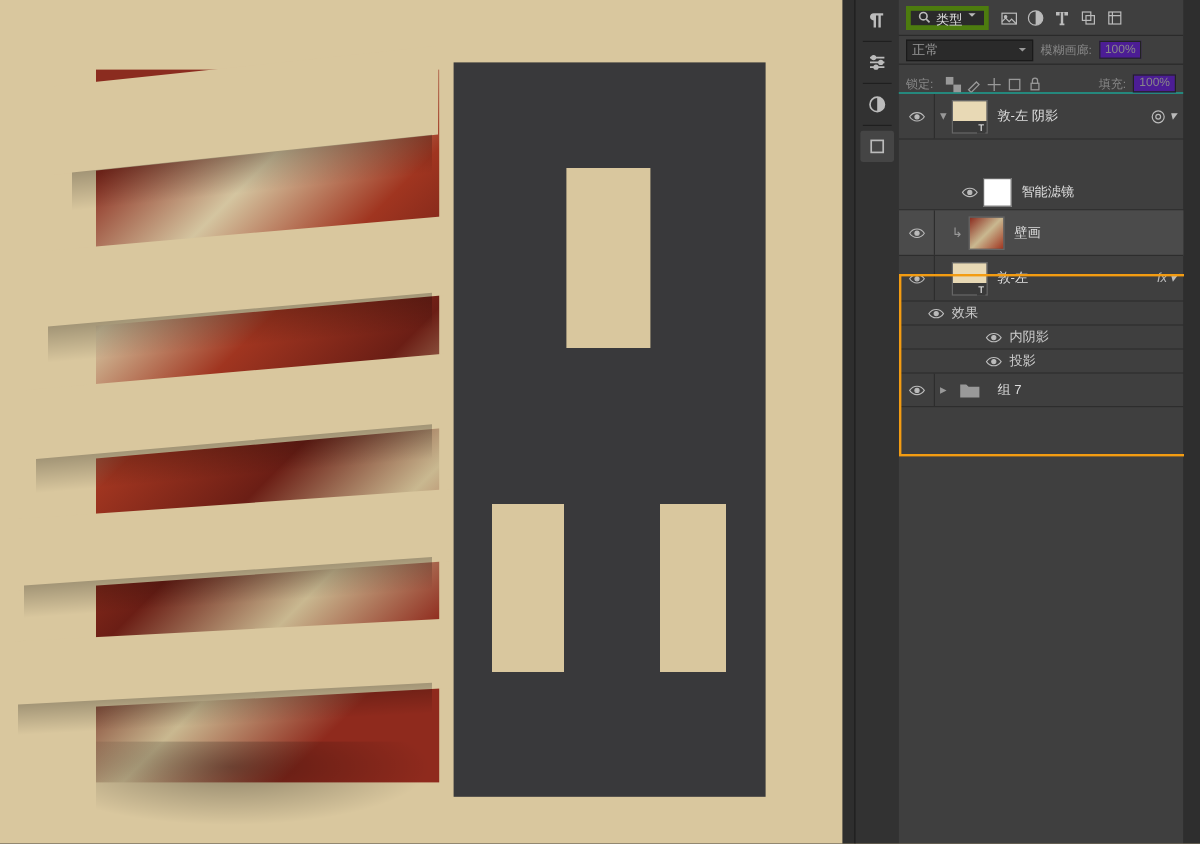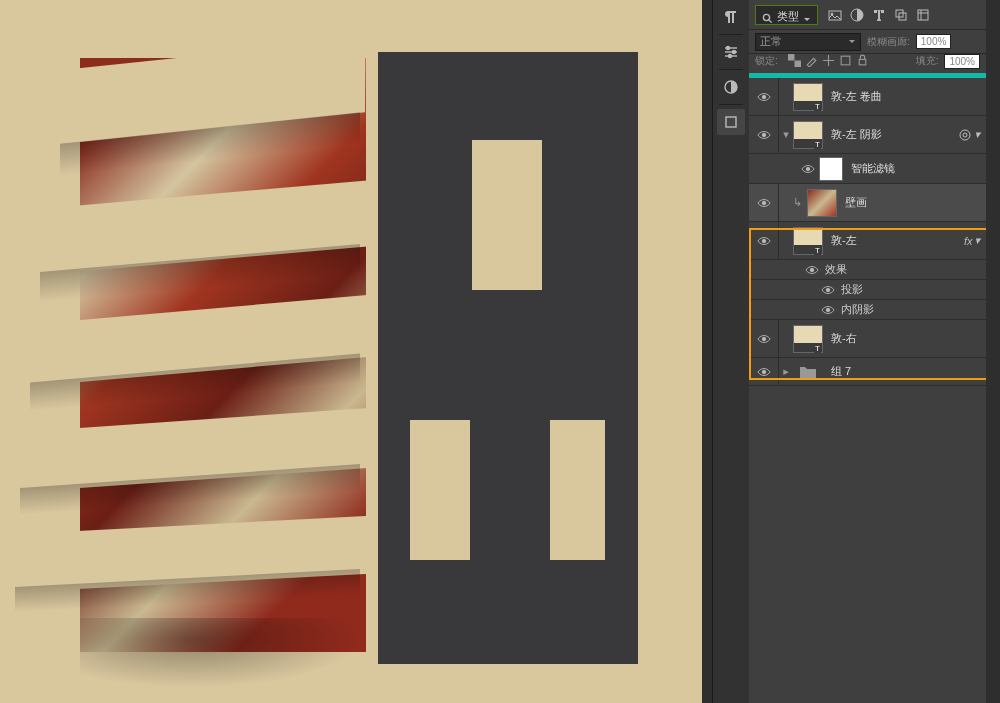--- a/index.html
+++ b/index.html
@@ -9,49 +9,49 @@
 .char-img { position: absolute; background: linear-gradient(135deg, #8b2c1f 10%, #d4c5a0 25%, #a03520 40%, #6b1e15 55%, #c9b890 70%, #8f2a1d 85%); }
 .shadow-strip { position: absolute; background: linear-gradient(180deg, rgba(0,0,0,0.25), rgba(0,0,0,0) 80%); }
 .divider-bar { width: 11px; height: 703px; background: #2e2e2e; border-right: 1px solid #1a1a1a; }
 .tool-strip { width: 36px; height: 703px; background: #323232; display: flex; flex-direction: column; align-items: center; padding-top: 4px; gap: 2px; }
 .tool-btn { width: 28px; height: 26px; display: flex; align-items: center; justify-content: center; color: #bbb; cursor: pointer; }
 .tool-btn.active { background: #454545; border-radius: 2px; }
 .tool-btn svg { width: 16px; height: 16px; }
 .tool-sep { width: 24px; height: 1px; background: #1f1f1f; margin: 2px 0; }
 .panel { flex: 1; height: 703px; background: #3f3f3f; color: #bbb; font-size: 11px; display: flex; flex-direction: column; position: relative; }
 .panel-header { height: 30px; background: #3f3f3f; display: flex; align-items: center; padding: 0 6px; gap: 6px; border-bottom: 1px solid #2a2a2a; }
-.filter-select { height: 20px; background: #2a2a2a; border: 1px solid #4d7c0f; color: #ddd; font-size: 11px; display: flex; align-items: flex-end; padding: 0 6px 0 6px; gap: 4px; }
+.filter-select { height: 20px; background: #2a2a2a; border: 4px solid #4d7c0f; color: #ddd; font-size: 11px; display: flex; align-items: flex-start; padding: 0 6px 0 6px; gap: 4px; }
 .header-icons { display: flex; gap: 8px; margin-left: 4px; }
 .header-icon { width: 14px; height: 14px; color: #bbb; display: flex; align-items: center; justify-content: center; cursor: pointer; }
 .panel-row2 { height: 24px; display: flex; align-items: center; padding: 0 6px; border-bottom: 1px solid #2a2a2a; gap: 6px; }
 .blend-select { height: 18px; background: #2a2a2a; border: 1px solid #1a1a1a; color: #999; font-size: 11px; display: flex; align-items: center; justify-content: space-between; padding: 0 4px; width: 106px; }
 .opacity-label { color: #888; font-size: 10px; }
-.opacity-val { background: #ffffff; color: #888; font-size: 10px; padding: 1px 4px; border: 1px solid #222; }
-.panel-row3 { height: 24px; display: flex; align-items: flex-start; padding: 0 6px; border-bottom: 5px solid #14b8a6; gap: 6px; color: #888; font-size: 10px; }
+.opacity-val { background: #4c1d95; color: #888; font-size: 10px; padding: 1px 4px; border: 1px solid #222; }
+.panel-row3 { height: 24px; display: flex; align-items: flex-end; padding: 0 6px; border-bottom: 1px solid #14b8a6; gap: 6px; color: #888; font-size: 10px; }
 .lock-icons { display: flex; gap: 4px; margin-left: 4px; }
 .lock-icon { width: 13px; height: 13px; display: flex; align-items: center; justify-content: center; cursor: pointer; }
 .layers { flex: 1; overflow-y: auto; position: relative; }
 .layer { display: flex; align-items: center; height: 38px; border-bottom: 1px solid #2d2d2d; padding-right: 6px; position: relative; }
 .layer.sel { background: #4b4b4b; }
-.layer.sub { height: 30px; }
+.layer.sub { height: 30px; margin-top: 29px; }
 .eye-col { width: 30px; display: flex; align-items: center; justify-content: center; border-right: 1px solid #2d2d2d; height: 100%; }
 .eye { width: 14px; height: 10px; cursor: pointer; }
 .arrow-col { width: 14px; display: flex; align-items: center; justify-content: center; color: #999; cursor: pointer; }
 .clip-icon { width: 12px; color: #999; margin-right: 2px; }
 .thumb { width: 30px; height: 28px; border: 1px solid #666; margin-right: 8px; background: #fff; }
 .thumb.img { background: linear-gradient(135deg, #8b2c1f, #c9b890, #a03520); }
 .thumb.type { background: linear-gradient(180deg, #e8d9b5 0%, #e8d9b5 65%, #3a3a3a 65%); position: relative; }
 .thumb.type::after { content: "T"; position: absolute; bottom: -1px; right: 1px; font-size: 8px; color: #fff; background: #3a3a3a; padding: 0 1px; }
 .thumb.folder { background: none; border: none; display: flex; align-items: center; justify-content: center; color: #999; }
 .thumb.fill { background: #d9c79e; }
 .thumb.mask { background: #fff; width: 24px; height: 24px; }
 .thumb-link { display: flex; align-items: center; gap: 4px; }
 .layer-name { color: #ddd; font-size: 11px; }
 .fx-indicator { margin-left: auto; color: #bbb; font-style: italic; font-size: 11px; display: flex; align-items: center; gap: 2px; cursor: pointer; }
-.effect-line { display: flex; align-items: center; height: 20px; padding-left: 56px; border-bottom: 1px solid #2d2d2d; color: #ccc; font-size: 11px; gap: 6px; }
+.effect-line { display: flex; align-items: center; height: 20px; padding-left: 24px; border-bottom: 1px solid #2d2d2d; color: #ccc; font-size: 11px; gap: 6px; }
 .highlight-box { position: absolute; border: 2px solid #f39c12; pointer-events: none; z-index: 10; }
 .scrollbar { width: 14px; background: #2e2e2e; }
 </style>
 </head>
 <body>
 
 <div class="canvas">
 
   <div class="char-img" style="left:80px; top:58px; width:286px; height:594px;"></div>
   <div class="char-shape" style="left:378px; top:52px; width:260px; height:612px;"></div>
@@ -195,31 +195,20 @@
           </svg>
         </div>
     </div>
     <span class="opacity-label" style="margin-left:auto">填充:</span>
     <span class="opacity-val">100%</span>
   </div>
 
   <div class="layers">
     <div class="highlight-box" style="left:0; top:150px; width:246px; height:152px;"></div>
 
-    <div class="layer">
-      <div class="eye-col">
-          <svg class="eye" viewBox="0 0 16 10" fill="none" stroke="#bbb">
-            <path d="M1 5c2-3 5-4 7-4s5 1 7 4c-2 3-5 4-7 4s-5-1-7-4z"></path>
-            <circle cx="8" cy="5" r="2" fill="#bbb"></circle>
-          </svg>
-        </div>
-      <div class="arrow-col"></div>
-      <div class="thumb type"></div>
-      <span class="layer-name">敦-左 卷曲</span>
-    </div>
 
     <div class="layer">
       <div class="eye-col">
           <svg class="eye" viewBox="0 0 16 10" fill="none" stroke="#bbb">
             <path d="M1 5c2-3 5-4 7-4s5 1 7 4c-2 3-5 4-7 4s-5-1-7-4z"></path>
             <circle cx="8" cy="5" r="2" fill="#bbb"></circle>
           </svg>
         </div>
       <div class="arrow-col">▾</div>
       <div class="thumb type"></div>
@@ -271,41 +260,30 @@
           <path d="M1 5c2-3 5-4 7-4s5 1 7 4c-2 3-5 4-7 4s-5-1-7-4z"></path>
           <circle cx="8" cy="5" r="2" fill="#bbb"></circle>
         </svg>
       <span>效果</span>
     </div>
     <div class="effect-line" style="padding-left:72px">
       <svg class="eye" width="14" height="10" viewBox="0 0 16 10" fill="none" stroke="#bbb">
           <path d="M1 5c2-3 5-4 7-4s5 1 7 4c-2 3-5 4-7 4s-5-1-7-4z"></path>
           <circle cx="8" cy="5" r="2" fill="#bbb"></circle>
         </svg>
-      <span>投影</span>
+      <span>内阴影</span>
     </div>
     <div class="effect-line" style="padding-left:72px">
       <svg class="eye" width="14" height="10" viewBox="0 0 16 10" fill="none" stroke="#bbb">
           <path d="M1 5c2-3 5-4 7-4s5 1 7 4c-2 3-5 4-7 4s-5-1-7-4z"></path>
           <circle cx="8" cy="5" r="2" fill="#bbb"></circle>
         </svg>
-      <span>内阴影</span>
-    </div>
-
-    <div class="layer">
-      <div class="eye-col">
-          <svg class="eye" viewBox="0 0 16 10" fill="none" stroke="#bbb">
-            <path d="M1 5c2-3 5-4 7-4s5 1 7 4c-2 3-5 4-7 4s-5-1-7-4z"></path>
-            <circle cx="8" cy="5" r="2" fill="#bbb"></circle>
-          </svg>
-        </div>
-      <div class="arrow-col"></div>
-      <div class="thumb type"></div>
-      <span class="layer-name">敦-右</span>
-    </div>
+      <span>投影</span>
+    </div>
+
 
     <div class="layer" style="height:28px">
       <div class="eye-col">
           <svg class="eye" viewBox="0 0 16 10" fill="none" stroke="#bbb">
             <path d="M1 5c2-3 5-4 7-4s5 1 7 4c-2 3-5 4-7 4s-5-1-7-4z"></path>
             <circle cx="8" cy="5" r="2" fill="#bbb"></circle>
           </svg>
         </div>
       <div class="arrow-col">▸</div>
       <div class="thumb folder">

